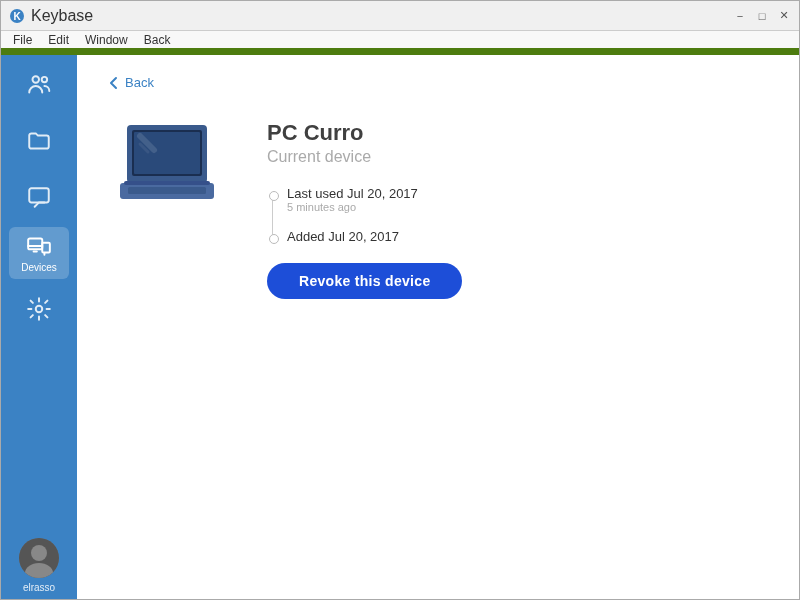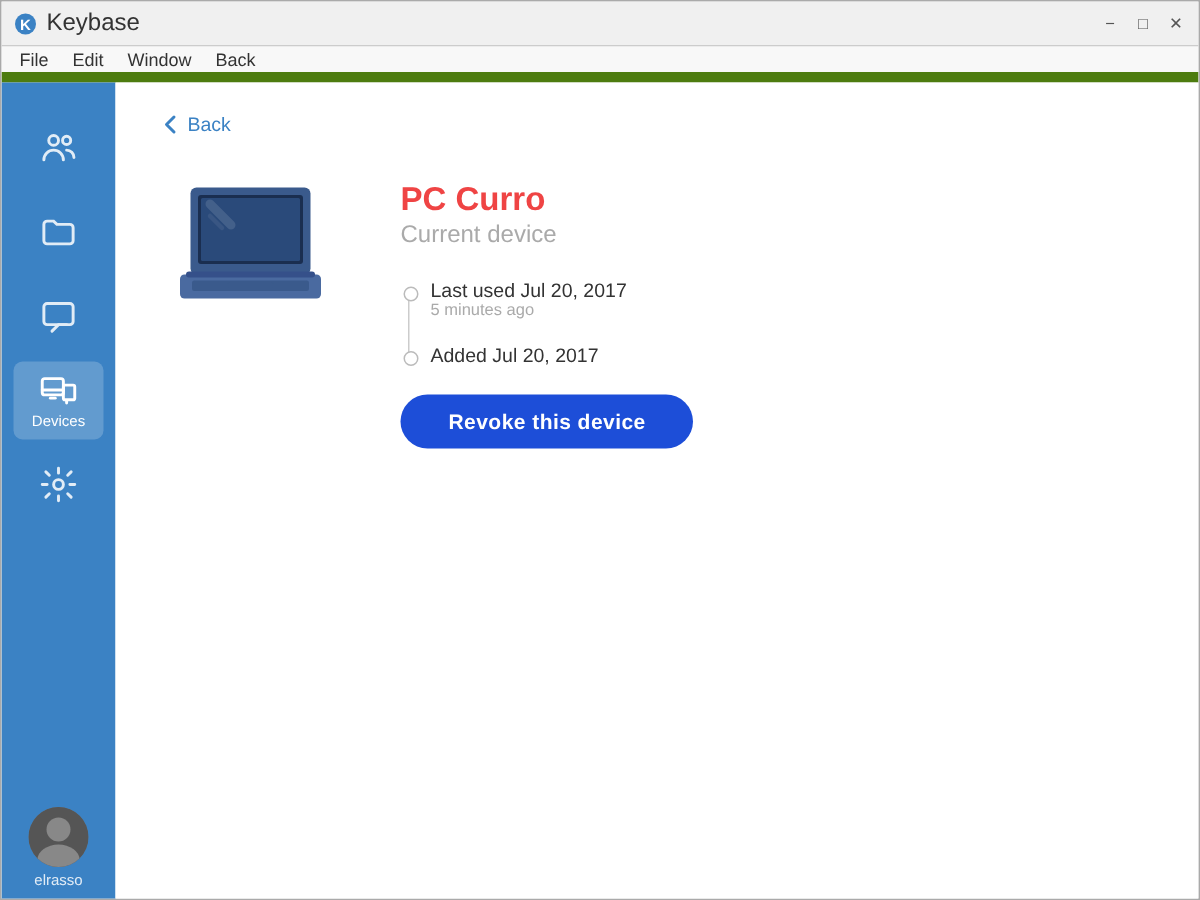--- a/index.html
+++ b/index.html
@@ -72,21 +72,21 @@
       height: calc(600px - 54px);
     }
 
     
     .sidebar {
       width: 76px;
       background: #3b82c4;
       display: flex;
       flex-direction: column;
       align-items: center;
-      padding-top: 18px;
+      padding-top: 4px;
       flex-shrink: 0;
     }
     .sidebar-item {
       width: 60px;
       height: 52px;
       display: flex;
       flex-direction: column;
       align-items: center;
       justify-content: center;
       cursor: pointer;
@@ -165,21 +165,21 @@
       width: 120px;
     }
 
     .device-info {
       flex: 1;
     }
 
     .device-name {
       font-size: 22px;
       font-weight: 600;
-      color: #ef4444;
+      color: #404040;
       margin-bottom: 2px;
     }
     .device-subtitle {
       font-size: 16px;
       color: #aaa;
       margin-bottom: 20px;
     }
 
     .timeline {
       position: relative;

